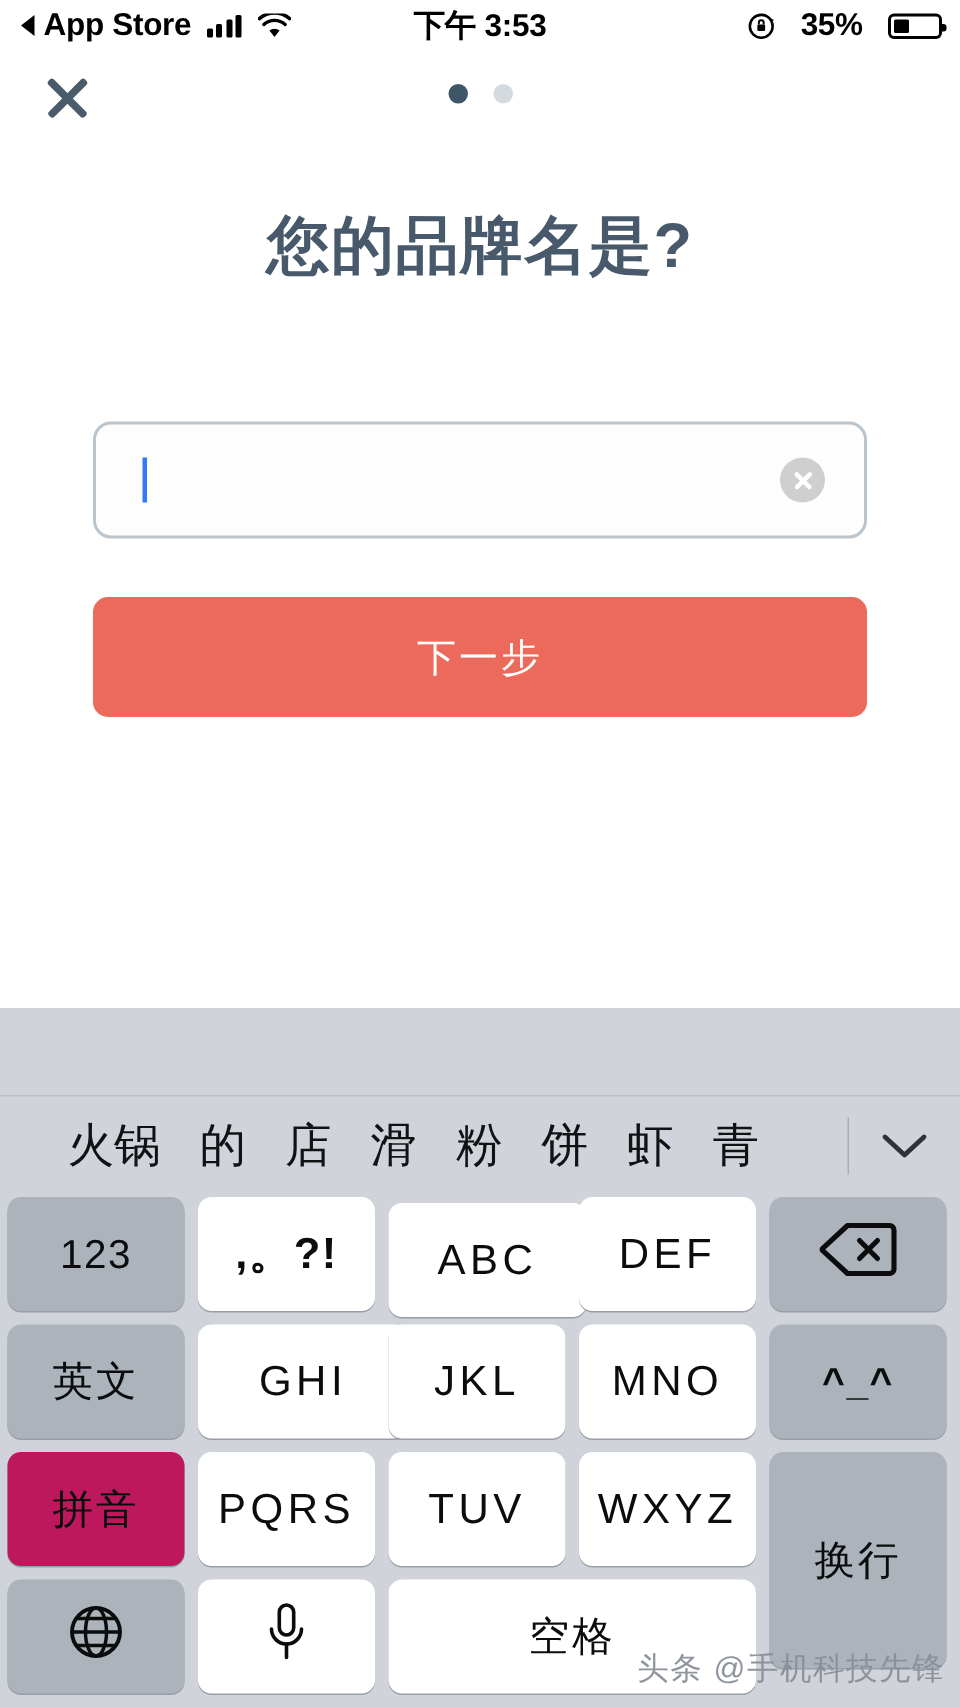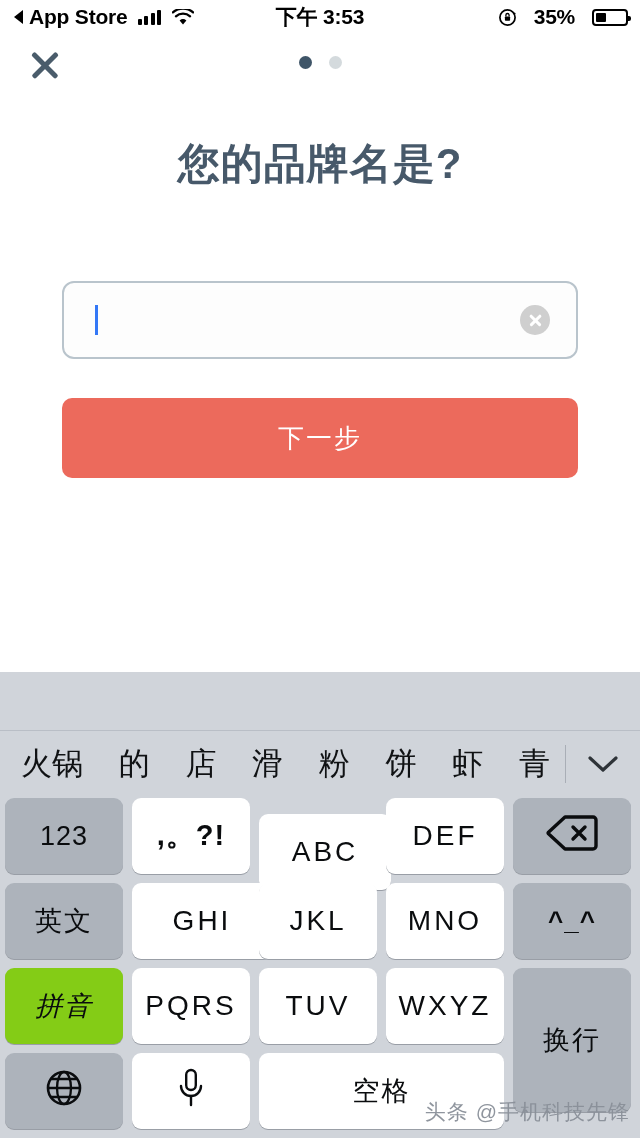--- a/index.html
+++ b/index.html
@@ -133,21 +133,21 @@
   .suggest-sep {
     position: absolute; left: 0; top: 58px; width: 640px; height: 1px;
     background: #b9bec6;
   }
   .suggest-row {
     position: absolute; left: 0; top: 59px; width: 640px; height: 66px;
     display: flex; align-items: center;
   }
   .suggest-items {
     display: flex; align-items: center; flex: 1;
-    padding-left: 8px; gap: 0; justify-content: space-between;
+    padding-left: 32px; gap: 0;
   }
   .suggest-item {
     font-size: 31px; color: #101214; cursor: pointer;
     padding: 0 13px; white-space: nowrap;
   }
   .suggest-divider {
     width: 1px; height: 38px; background: #a9aeb6; margin-left: 2px;
   }
   .suggest-expand {
     width: 74px; display: flex; align-items: center; justify-content: center;
@@ -159,21 +159,21 @@
   .key {
     position: absolute;
     border-radius: 9px;
     display: flex; align-items: center; justify-content: center;
     cursor: pointer;
     box-shadow: 0 1px 0 rgba(135,140,148,0.75);
     font-size: 27px; color: #0a0c0e;
   }
   .key.white { background: #ffffff; }
   .key.gray  { background: #adb3bb; }
-  .key.light { background: #84cc16; font-style: italic; }
+  .key.light { background: #be185d; }
   .key.cjk { font-size: 27px; letter-spacing: 2px; }
   .key.alpha { font-size: 28px; font-weight: 500; letter-spacing: 3px; }
   .key.num { font-size: 27px; letter-spacing: 1px; }
   .key.punct { font-size: 29px; font-weight: 700; letter-spacing: 1px; }
   .key.emoticon { font-size: 26px; font-weight: 700; letter-spacing: 1px; }
 
   .watermark {
     position: absolute; right: 10px; bottom: 12px;
     font-size: 21px; color: #8a9099; letter-spacing: 1px;
     white-space: nowrap; opacity: 0.95;
@@ -264,21 +264,21 @@
       </div>
     </div>
 
     <div class="keys" id="key-grid">
         <div class="key gray num" style="left: 5px; top: 0px; width: 118px; height: 76px;">
           <span>123</span>
         </div>
         <div class="key white punct" style="left: 132px; top: 0px; width: 118px; height: 76px;">
           <span>,。?!</span>
         </div>
-        <div class="key white alpha" style="left: 259px; top: 16px; width: 132px; height: 76px;">
+        <div class="key white alpha" style="left: 259px; top: 4px; width: 132px; height: 76px;">
           <span>ABC</span>
         </div>
         <div class="key white alpha" style="left: 386px; top: 0px; width: 118px; height: 76px;">
           <span>DEF</span>
         </div>
         <div class="key gray icon" style="left: 513px; top: 0px; width: 118px; height: 76px;">
           <span><svg width="52" height="38" viewBox="0 0 52 38">
               <path d="M19 3 H47 a3 3 0 0 1 3 3 V32 a3 3 0 0 1 -3 3 H19 L2.5 19.8 a1.2 1.2 0 0 1 0 -1.6 Z" stroke="#0a0c0e" stroke-width="3.4" fill="none" stroke-linejoin="round"></path>
               <path d="M27 13 L39 25 M39 13 L27 25" stroke="#0a0c0e" stroke-width="3.4" stroke-linecap="round"></path>
             </svg></span>

